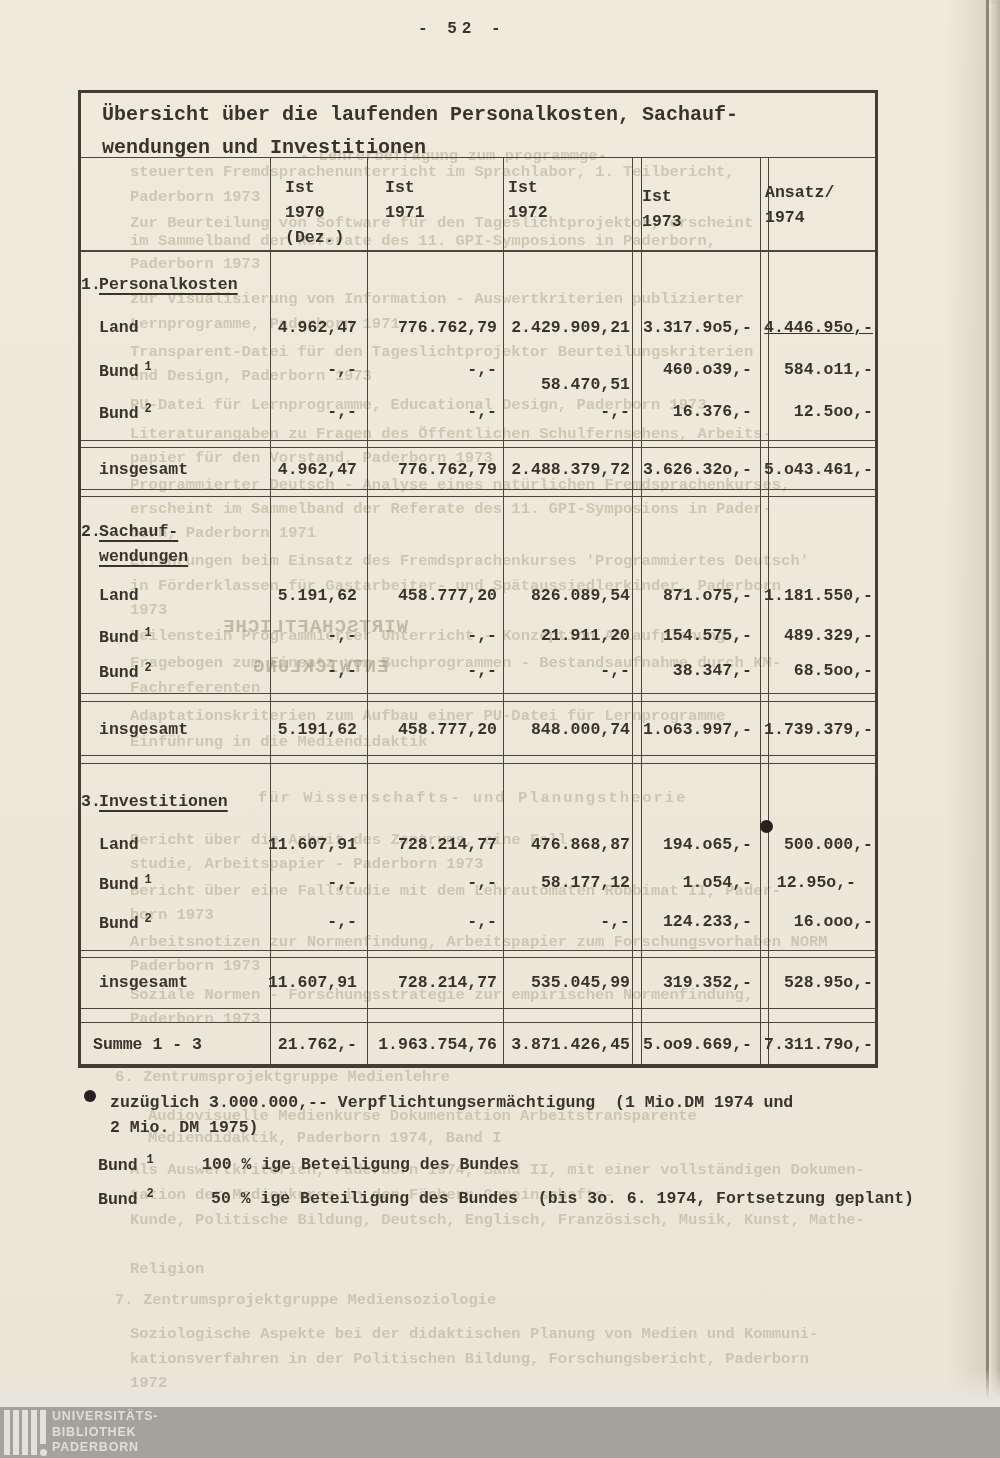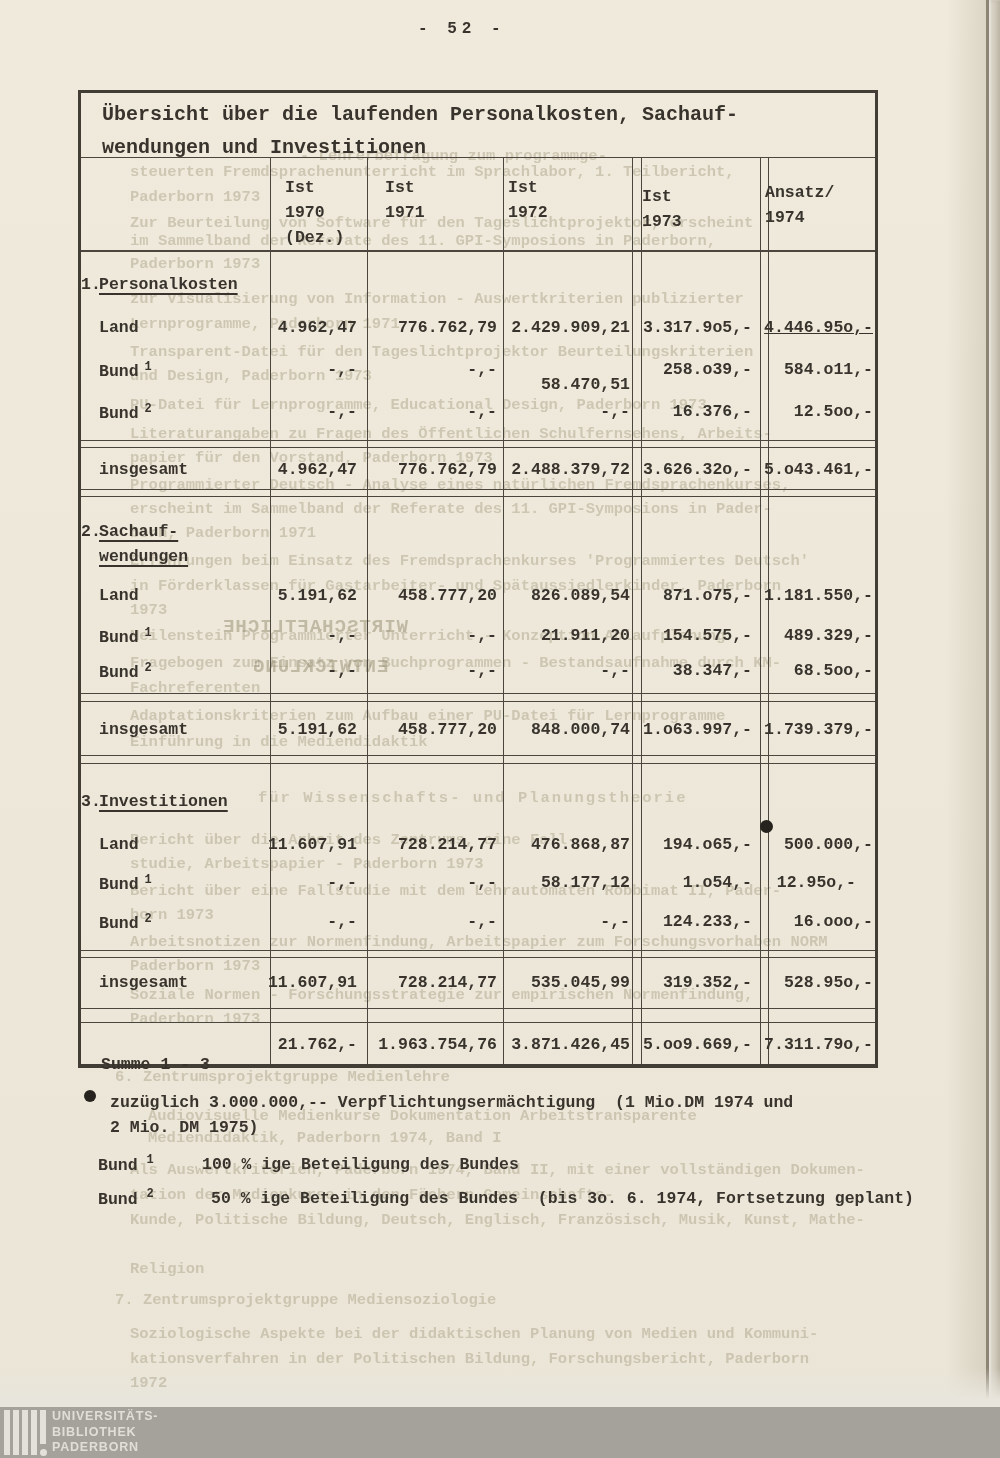--- a/index.html
+++ b/index.html
@@ -157,21 +157,21 @@
           <div class="val" style="right: 378px;">776.762,79</div>
           <div class="val" style="right: 245px;">2.429.909,21</div>
           <div class="val" style="right: 123px;">3.317.9o5,-</div>
           <div class="val" style="right: 2px; text-decoration: underline;">4.446.95o,-</div>
         </div>
         <div class="trow" style="top: 267px;">
           <div class="rlabel" style="left: 18px;">Bund<span class="bsup">1</span></div>
           <div class="val" style="right: 518px;">-,-</div>
           <div class="val" style="right: 378px;">-,-</div>
           <div class="val" style="right: 245px; margin-top: 15px;">58.470,51</div>
-          <div class="val" style="right: 123px;">258.o39,-</div>
+          <div class="val" style="right: 123px;">460.o39,-</div>
           <div class="val" style="right: 2px;">584.o11,-</div>
         </div>
         <div class="trow" style="top: 309px;">
           <div class="rlabel" style="left: 18px;">Bund<span class="bsup">2</span></div>
           <div class="val" style="right: 518px;">-,-</div>
           <div class="val" style="right: 378px;">-,-</div>
           <div class="val" style="right: 245px;">-,-</div>
           <div class="val" style="right: 123px;">16.376,-</div>
           <div class="val" style="right: 2px;">12.5oo,-</div>
         </div>
@@ -247,21 +247,21 @@
         </div>
         <div class="trow" style="top: 880px;">
           <div class="rlabel" style="left: 18px;">insgesamt</div>
           <div class="val" style="right: 518px;">11.607,91</div>
           <div class="val" style="right: 378px;">728.214,77</div>
           <div class="val" style="right: 245px;">535.045,99</div>
           <div class="val" style="right: 123px;">319.352,-</div>
           <div class="val" style="right: 2px;">528.95o,-</div>
         </div>
         <div class="trow" style="top: 942px;">
-          <div class="rlabel" style="left: 20px; margin-top: 20px;">Summe 1 - 3</div>
+          <div class="rlabel" style="left: 12px;">Summe 1 - 3</div>
           <div class="val" style="right: 518px;">21.762,-</div>
           <div class="val" style="right: 378px;">1.963.754,76</div>
           <div class="val" style="right: 245px;">3.871.426,45</div>
           <div class="val" style="right: 123px;">5.oo9.669,-</div>
           <div class="val" style="right: 2px;">7.311.79o,-</div>
         </div>
       </div>
   </div>
 
   <div class="fn-dot"></div>

